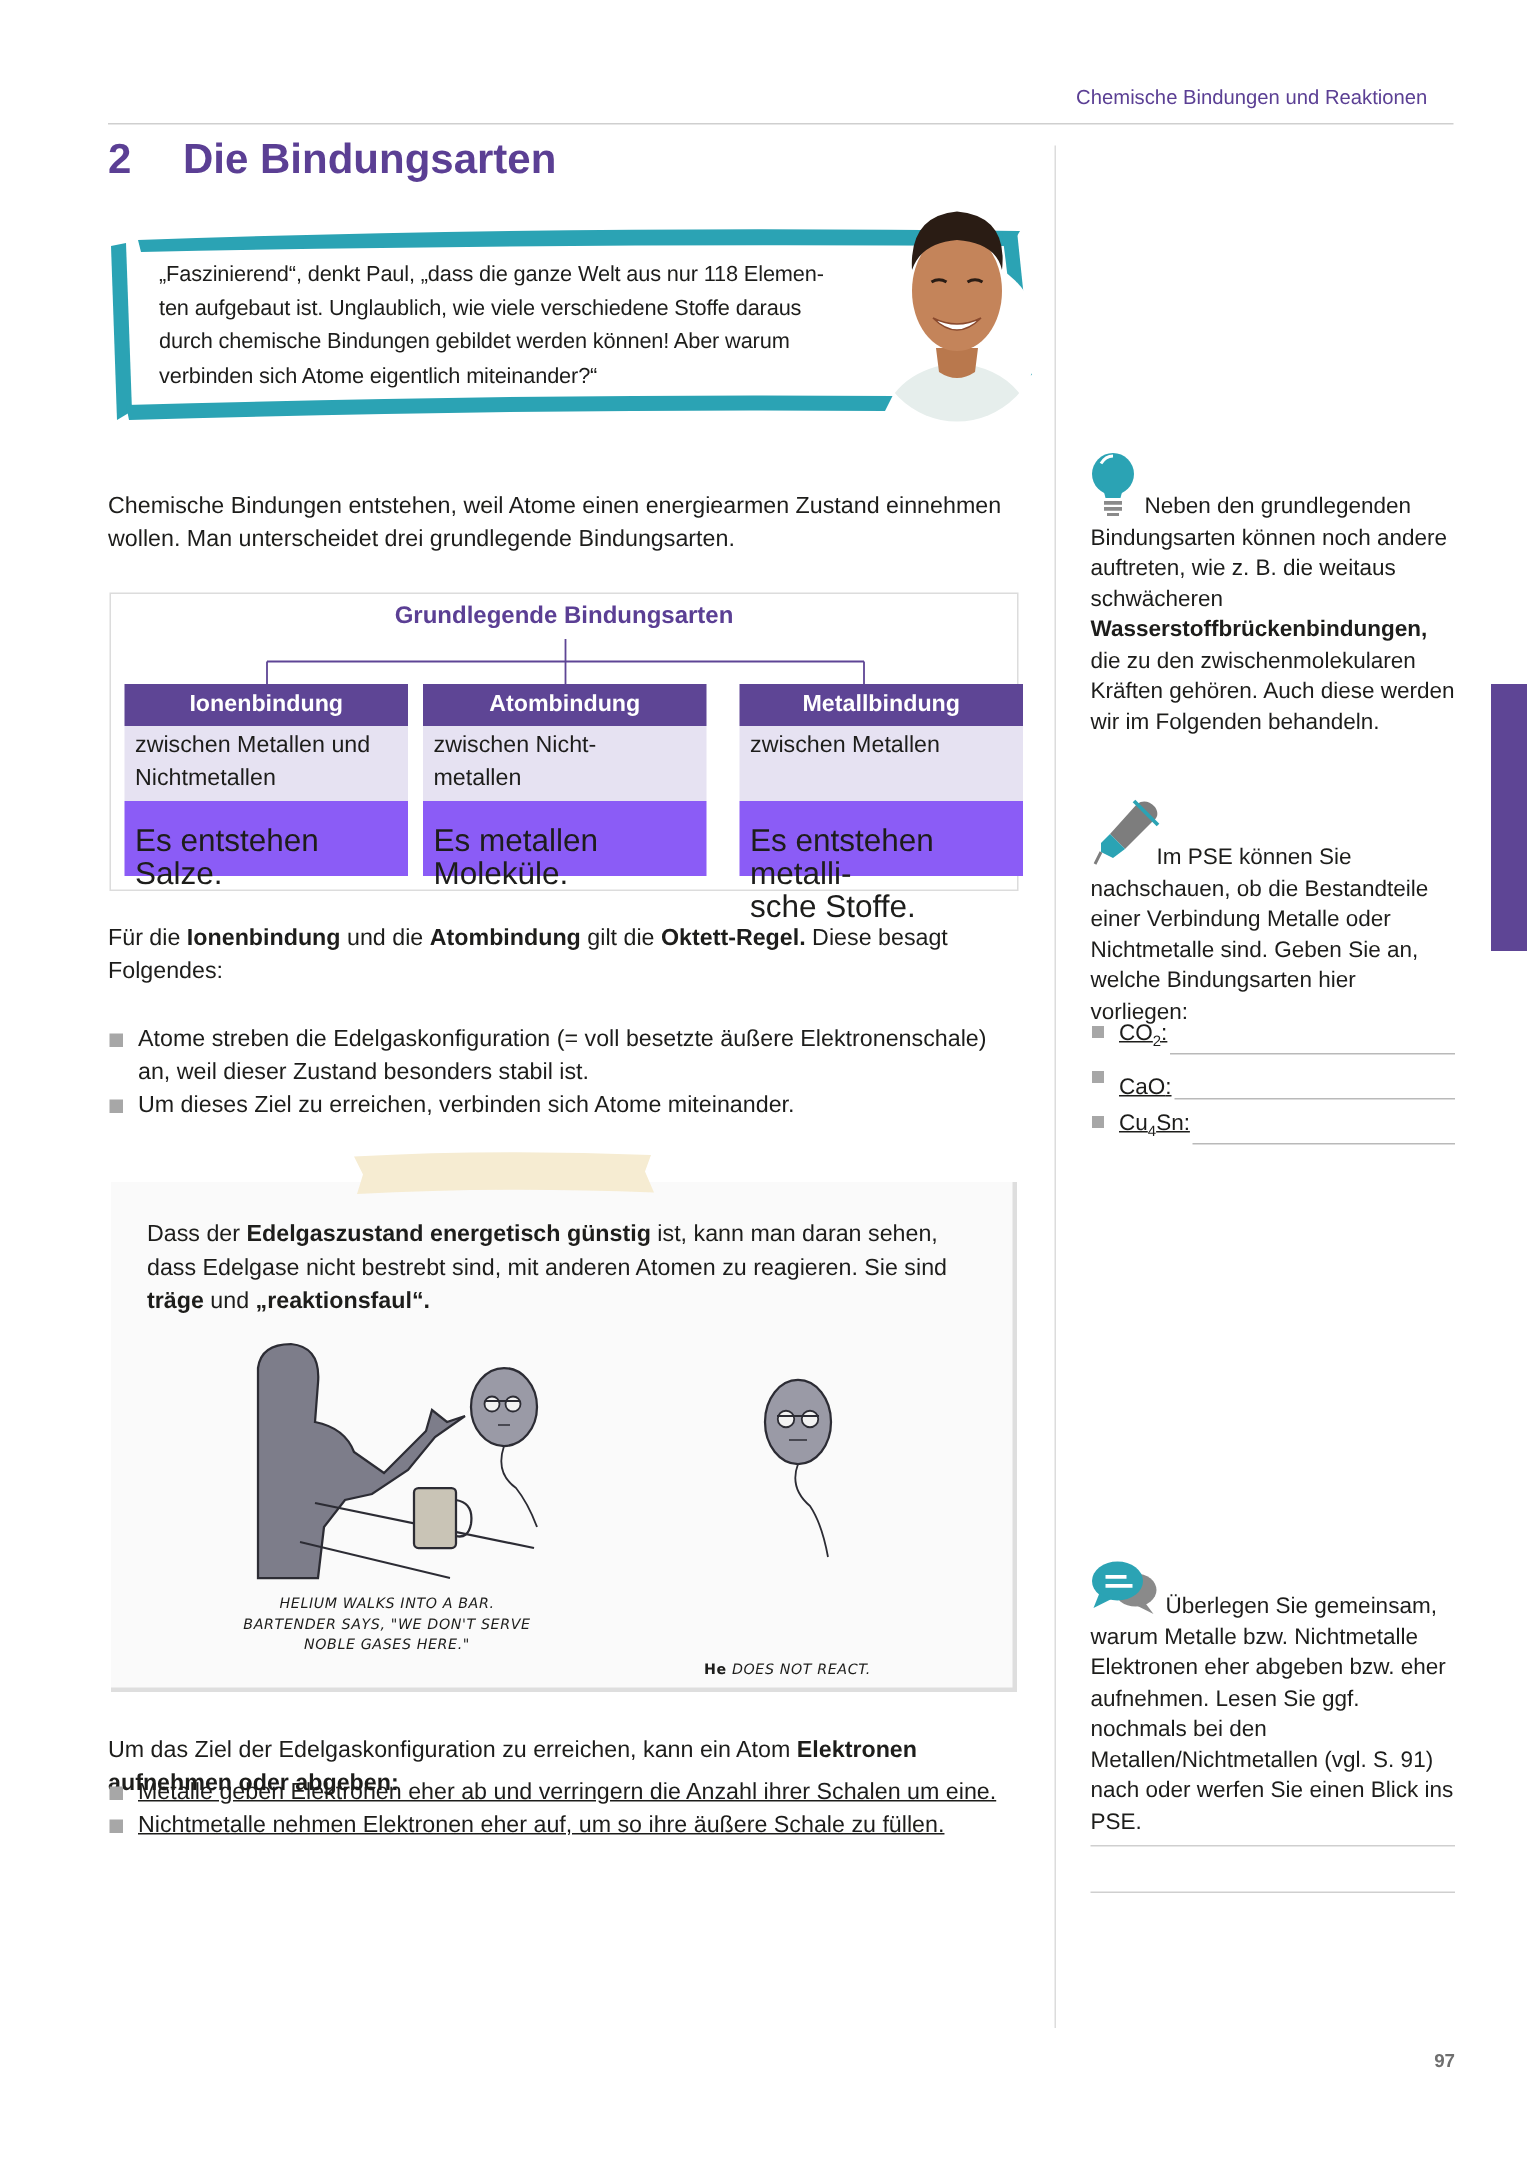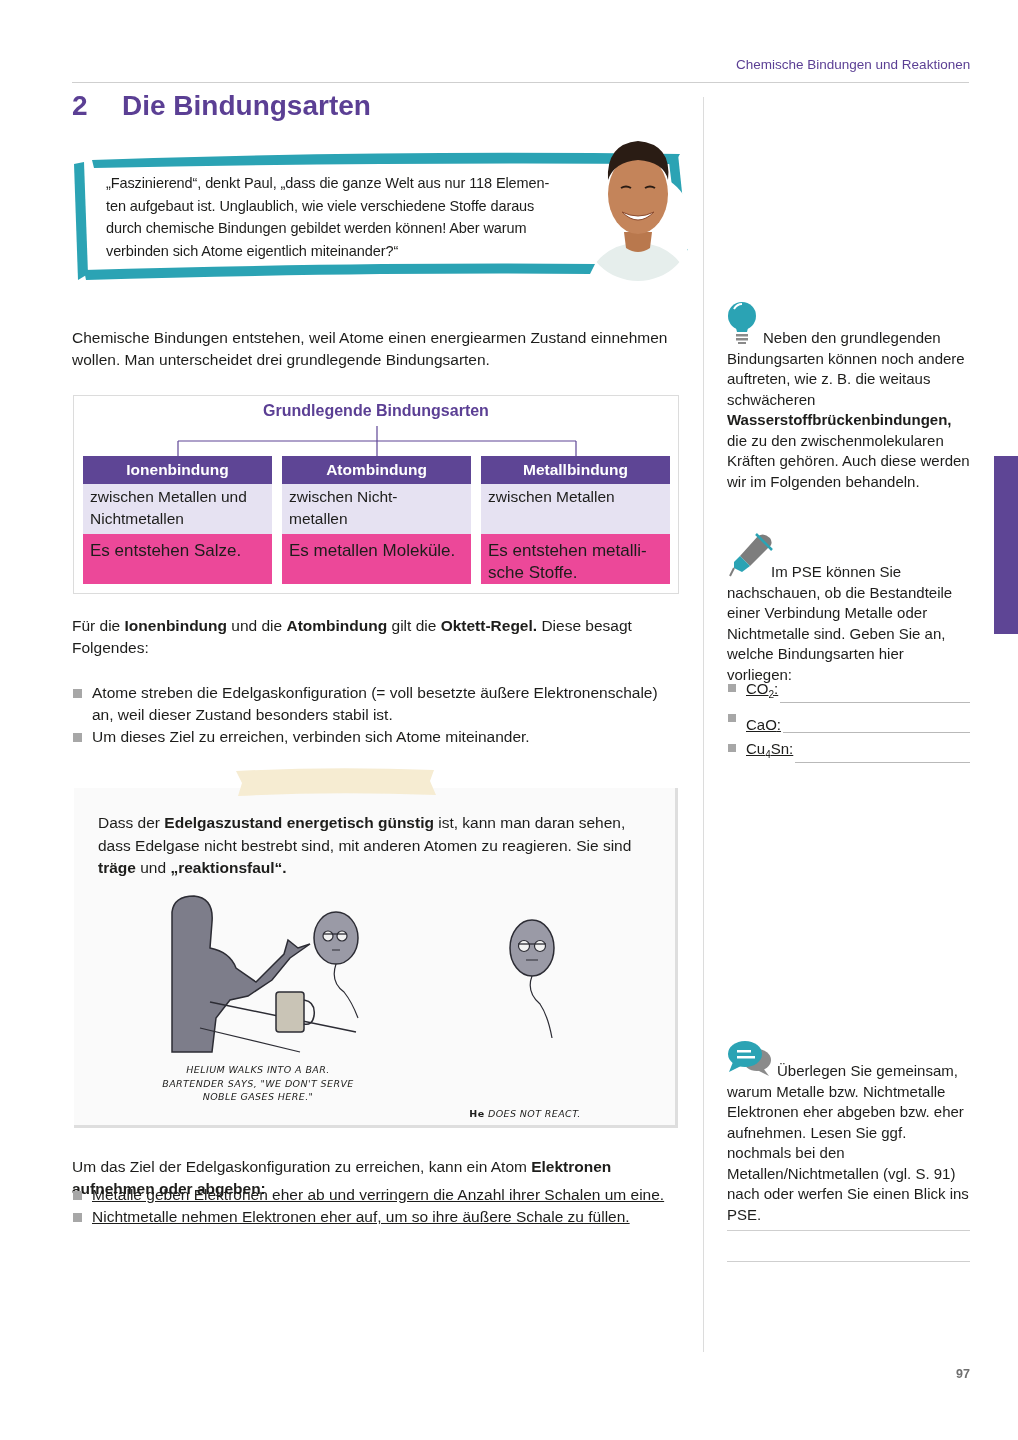--- a/index.html
+++ b/index.html
@@ -2,21 +2,21 @@
 <html><head>
   <meta charset="utf-8">
   <style>
     * { box-sizing: border-box; margin: 0; padding: 0; }
     html, body { width: 1018px; height: 1440px; background: #ffffff; overflow: hidden; }
     body { position: relative; font-family: "Liberation Sans", sans-serif; color: #1d1d1b; }
 
     .abs { position: absolute; }
 
     
-    .running-head { left: 736px; top: 57px; width: 269px; text-align: left; font-size: 13.5px; color: #5b3f94; }
+    .running-head { left: 700px; top: 57px; width: 269px; text-align: center; font-size: 13.5px; color: #5b3f94; }
     .head-rule { left: 72px; top: 82px; width: 897px; height: 1px; background: #cfcfcf; }
     .col-divider { left: 703px; top: 97px; width: 1px; height: 1255px; background: #dcdcdc; }
     .side-tab { left: 994px; top: 456px; width: 24px; height: 178px; background: #5e4595; }
 
     
     .chapter-num { left: 72px; top: 90px; font-size: 28px; font-weight: bold; color: #5b3f94; }
     .chapter-title { left: 122px; top: 90px; font-size: 28px; font-weight: bold; color: #5b3f94; }
 
     
     .bubble-svg { left: 70px; top: 140px; width: 620px; height: 150px; }
@@ -25,21 +25,21 @@
 
     .p-intro { left: 72px; top: 327px; width: 608px; font-size: 15.5px; line-height: 22px; }
 
     
     .diagram { left: 73px; top: 395px; width: 606px; height: 199px; border: 1px solid #dcdcdc; }
     .diagram-title { position: absolute; left: 0; width: 100%; top: 6px; text-align: center; font-size: 16px; font-weight: bold; color: #5b3f94; }
     .tree-svg { position: absolute; left: 0; top: 0; width: 606px; height: 199px; }
     .col { position: absolute; top: 60px; width: 189px; }
     .col-head { height: 28px; background: #5e4595; color: #fff; font-weight: bold; font-size: 15.5px; text-align: center; line-height: 28px; }
     .cell1 { height: 50px; background: #e6e2f2; font-size: 15.5px; line-height: 22px; padding: 2px 7px; }
-    .cell2 { height: 50px; background: #ec4899; font-size: 17px; line-height: 22px; padding: 6px 7px; }
+    .cell2 { height: 50px; background: #8b5cf6; font-size: 21px; line-height: 22px; padding: 16px 7px; }
 
     .p-oktett { left: 72px; top: 615px; width: 608px; font-size: 15.5px; line-height: 22px; }
     .bullets { left: 72px; width: 608px; font-size: 15.5px; line-height: 22px; list-style: none; }
     .bullets li { position: relative; padding-left: 20px; }
     .bullets li .sq { position: absolute; left: 1px; top: 7px; width: 9px; height: 9px; background: #a7a7a7; }
     .b1 { top: 682px; }
     .b2 { top: 1184px; text-decoration: underline; }
 
     
     .card { left: 74px; top: 788px; width: 604px; height: 340px; background: #fafafa; border-right: 3px solid #dedede; border-bottom: 3px solid #dedede; }
@@ -126,21 +126,21 @@
   <div class="col" style="left:9px;">
     <div class="col-head">Ionenbindung</div>
     <div class="cell1">zwischen Metallen und<br>Nichtmetallen</div>
     <div class="cell2">Es entstehen Salze.</div>
   </div>
   <div class="col" style="left:208px;">
     <div class="col-head">Atombindung</div>
     <div class="cell1">zwischen Nicht-<br>metallen</div>
     <div class="cell2">Es metallen Moleküle.</div>
   </div>
-  <div class="col" style="left:407px;">
+  <div class="col" style="left:419px;">
     <div class="col-head">Metallbindung</div>
     <div class="cell1">zwischen Metallen</div>
     <div class="cell2">Es entstehen metalli-<br>sche Stoffe.</div>
   </div>
 </div>
 
 <p class="abs p-oktett"><span>Für die </span><b>Ionenbindung</b><span> und die </span><b>Atombindung</b><span> gilt die </span><b>Oktett-Regel.</b><span> Diese besagt Folgendes:</span></p>
 
 <ul class="abs bullets b1">
   <li><span class="sq"></span><span>Atome streben die Edelgaskonfiguration (= voll besetzte äußere Elektronenschale) an, weil dieser Zustand besonders stabil ist.</span></li>

